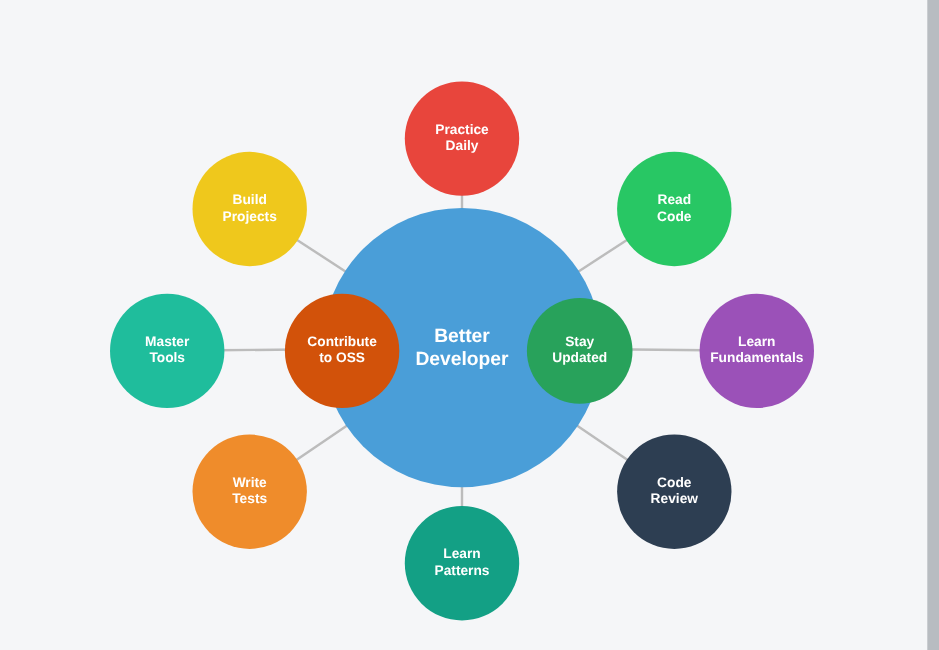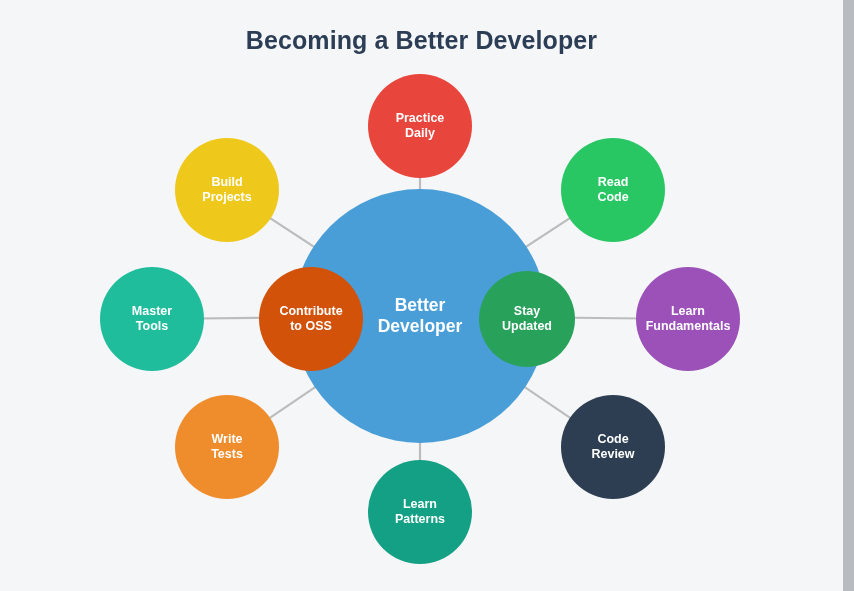--- a/index.html
+++ b/index.html
@@ -76,21 +76,20 @@
     width: 11px;
     height: 591px;
     background: #b8bcc1;
   }
 </style>
 </head>
 <body>
 
 <div id="diagram-canvas">
 
-  <div id="page-title">Becoming a Better Developer</div>
 
   <svg id="mindmap-svg" viewBox="0 0 843 591">
     <g id="edges-layer">
         <line x1="420" y1="229" x2="420" y2="172" class="edge-line" stroke="#bcbcbc"></line>
         <line x1="492.84958634466113" y1="268.4401664278378" x2="574.4818279097194" y2="215.1465786703386" class="edge-line" stroke="#bcbcbc"></line>
         <line x1="506.9945496879765" y1="316.97381958605945" x2="642.0028817741734" y2="318.48510688553176" class="edge-line" stroke="#bcbcbc"></line>
         <line x1="491.98420268712186" y1="364.8597437928133" x2="574.93938708497" y2="421.1661124773631" class="edge-line" stroke="#bcbcbc"></line>
         <line x1="420" y1="403" x2="420" y2="466" class="edge-line" stroke="#bcbcbc"></line>
         <line x1="348.01579731287814" y1="364.8597437928133" x2="265.06061291502994" y2="421.1661124773631" class="edge-line" stroke="#bcbcbc"></line>
         <line x1="333.0054503120235" y1="316.97381958605945" x2="197.99711822582663" y2="318.48510688553176" class="edge-line" stroke="#bcbcbc"></line>

